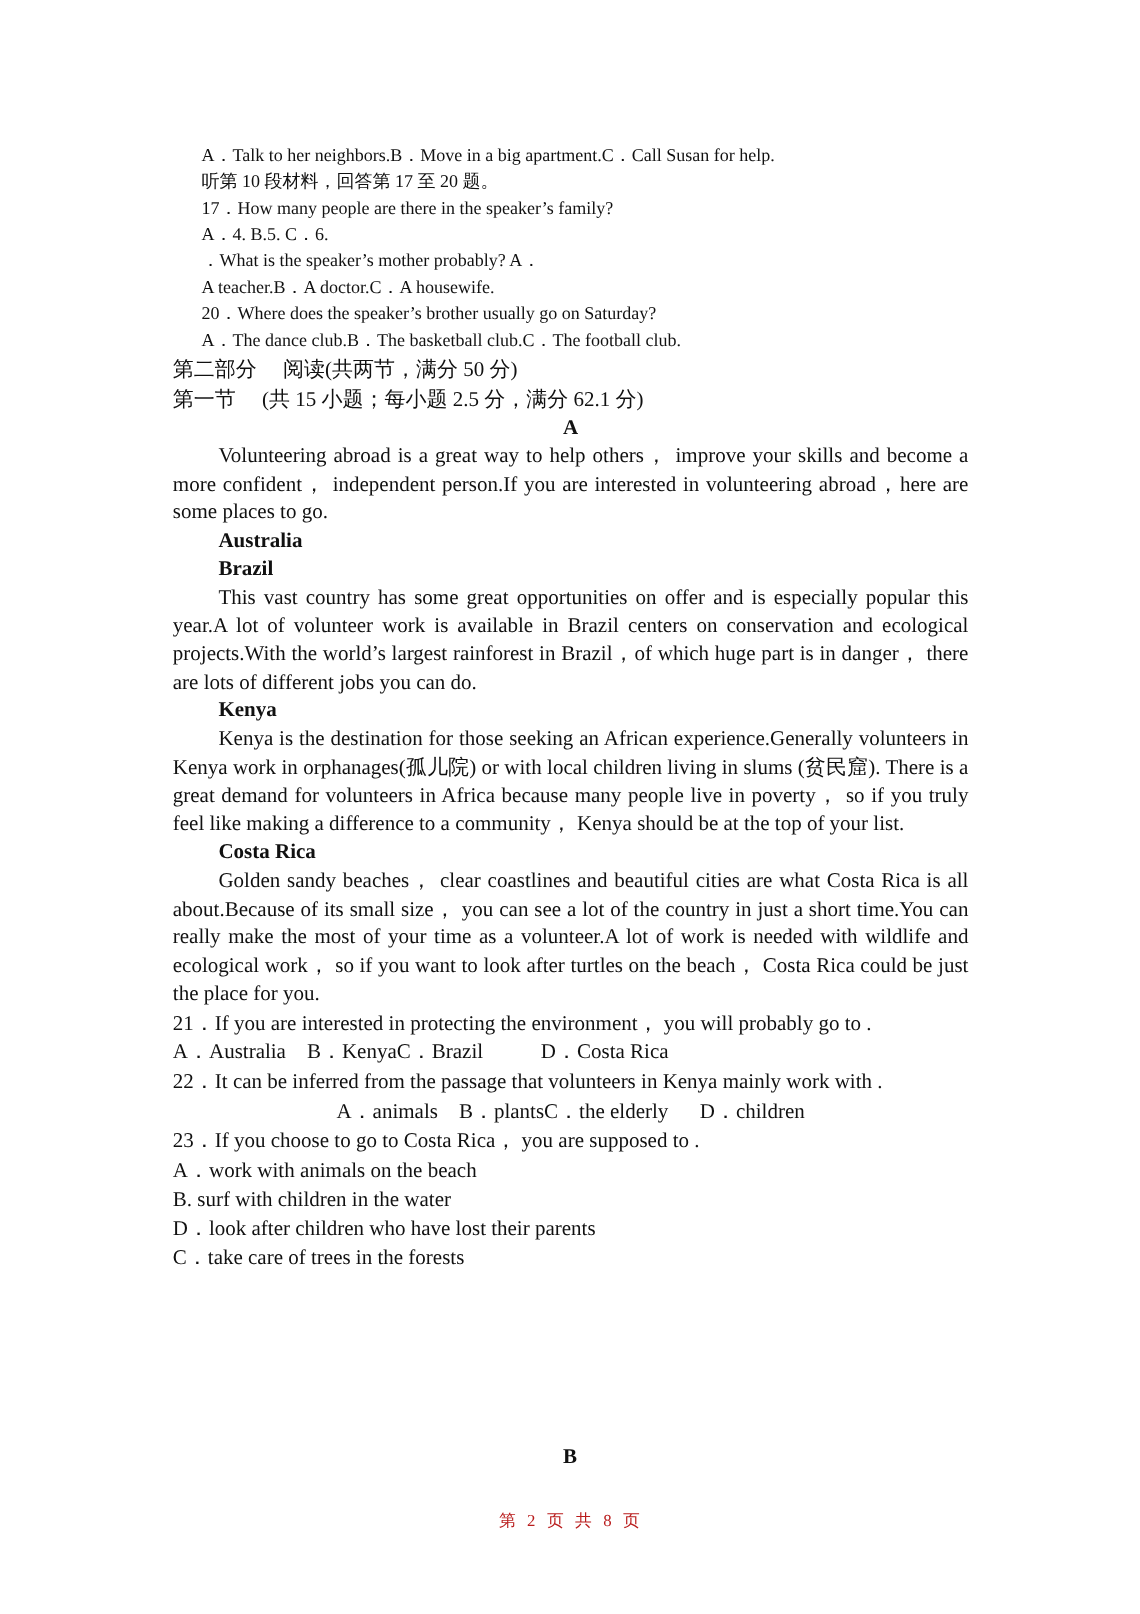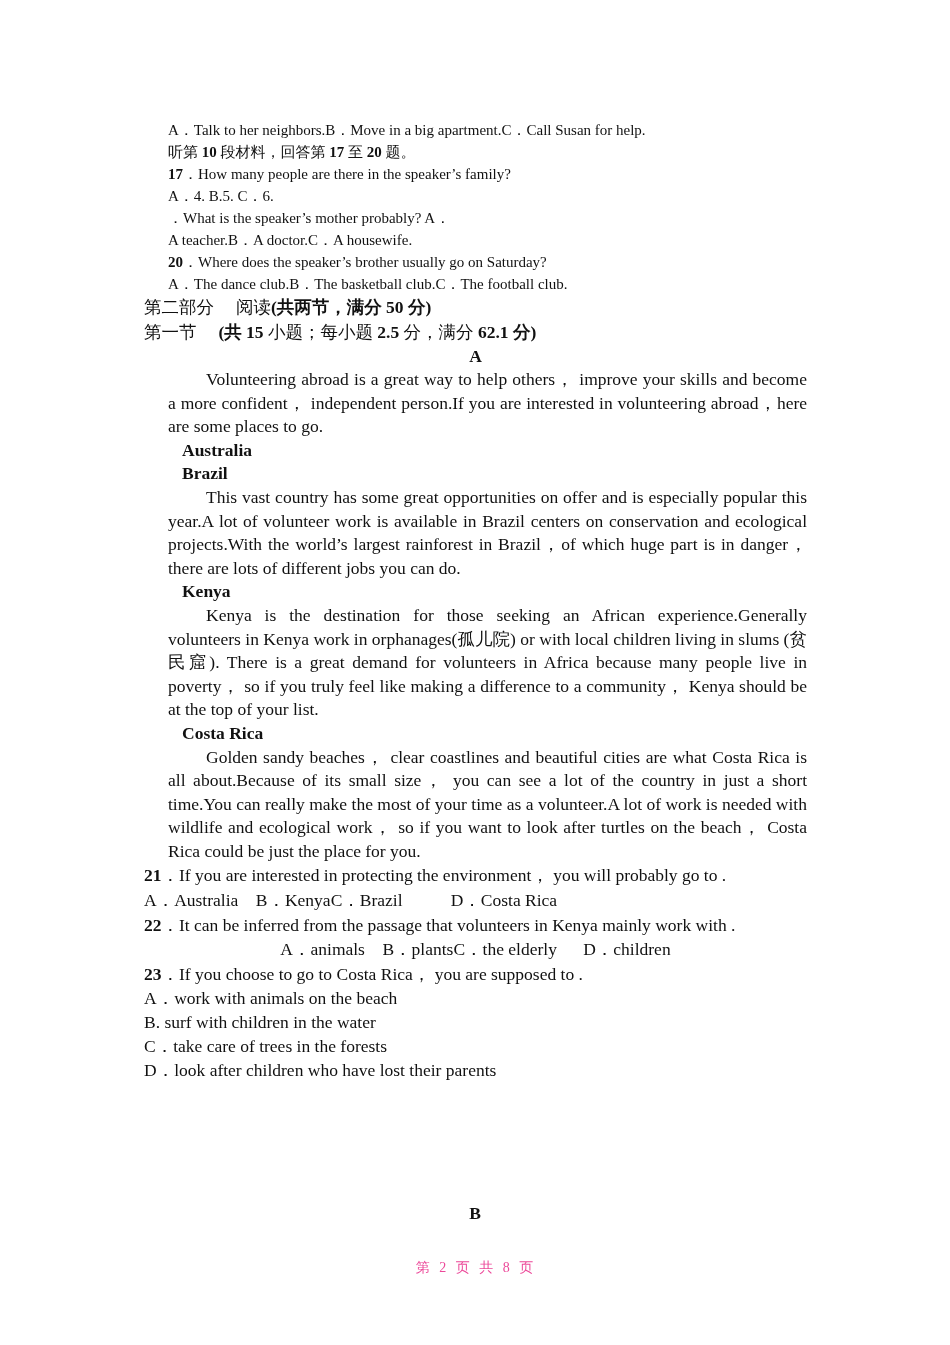--- a/index.html
+++ b/index.html
@@ -46,43 +46,42 @@
     padding-left: 38px;
     font-size: 17.5px;
     line-height: 23.6px;
     height: 23.6px;
   }
   .para {
     text-align: justify;
     text-indent: 38px;
     font-size: 17.5px;
     line-height: 23.6px;
-    margin-left: 24px;
   }
   .line {
     font-size: 17.5px;
     line-height: 24.6px;
     height: 24.6px;
     white-space: nowrap;
   }
   .opt-line {
     font-size: 17.5px;
     line-height: 24px;
     height: 24px;
     white-space: nowrap;
   }
-  b, .num { font-weight: bold; text-align: right; }
+  b, .num { font-weight: normal; text-align: right; }
   .footer {
     position: absolute;
     left: 0;
     width: 950px;
     top: 1259px;
     text-align: center;
     font-size: 14px;
-    color: #ec4899;
+    color: #b91c1c;
     word-spacing: 4px;
     letter-spacing: 1px;
   }
   .bhead {
     position: absolute;
     left: 0;
     width: 950px;
     top: 1203px;
     text-align: center;
     font-weight: bold;
@@ -144,19 +143,19 @@
   <div class="line">
     <b>22</b><span>．It can be inferred from the passage that volunteers in Kenya mainly work with .</span>
   </div>
   <div class="line" style="white-space: pre; text-align: center;">A．animals    B．plantsC．the elderly      D．children</div>
 
   <div class="line">
     <b>23</b><span>．If you choose to go to Costa Rica， you are supposed to .</span>
   </div>
   <div class="opt-line">A．work with animals on the beach</div>
   <div class="opt-line">B. surf with children in the water</div>
+  <div class="opt-line">D．look after children who have lost their parents</div>
   <div class="opt-line">C．take care of trees in the forests</div>
-  <div class="opt-line">D．look after children who have lost their parents</div>
 </div>
 
 <div class="bhead">B</div>
 
 <div class="footer">第 2 页 共 8 页</div>
 
 </body></html>

